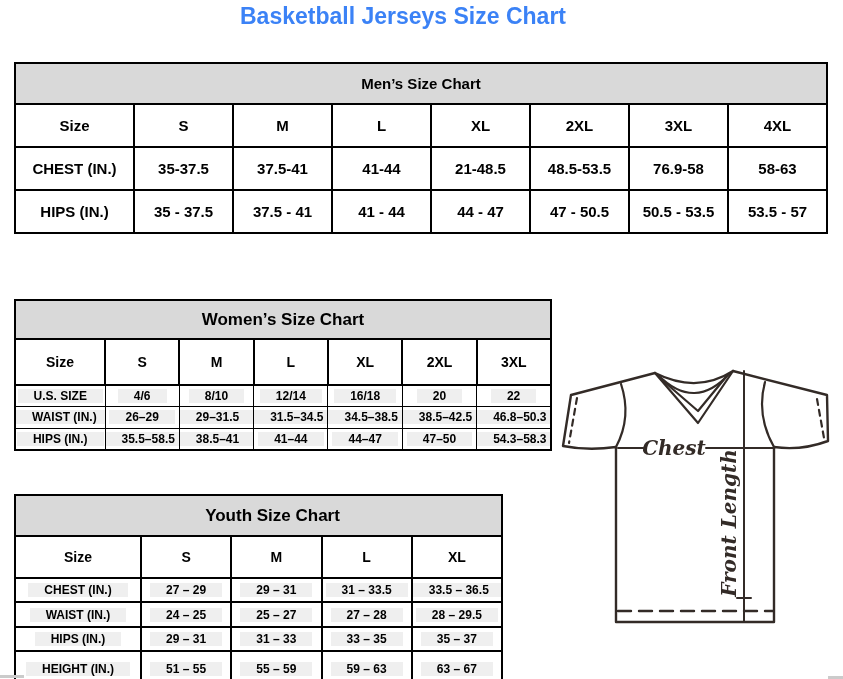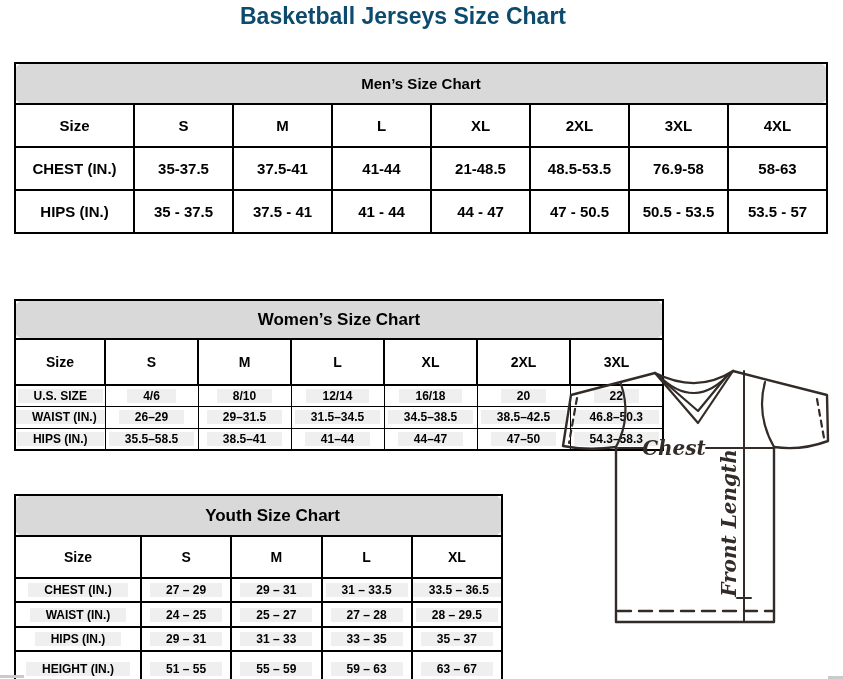--- a/index.html
+++ b/index.html
@@ -4,36 +4,36 @@
 <style>
   html,body{margin:0;padding:0;}
   body{
     width:843px;height:679px;position:relative;background:#ffffff;
     font-family:"Liberation Sans", sans-serif;color:#000;
     overflow:hidden;
   }
   .abs{position:absolute;}
   #page-title{
     left:0;top:3px;width:806px;text-align:center;
-    font-size:23px;font-weight:bold;letter-spacing:0px;color:#0c4a6e;
+    font-size:23px;font-weight:bold;letter-spacing:0px;color:#3b82f6;
   }
   table.sizes{
     position:absolute;border-collapse:collapse;table-layout:fixed;
     font-family:"Liberation Sans", sans-serif;
   }
   table.sizes td{
     text-align:center;vertical-align:middle;font-weight:bold;
     padding:0;overflow:hidden;white-space:nowrap;
   }
-  tr.band td{background:#d9d9d9;font-size:17px;border-radius:9px;}
+  tr.band td{background:#d9d9d9;font-size:17px;}
   
   #mens-table{left:14px;top:62px;width:814px;border:2px solid #000;}
   #mens-table td{border:2px solid #000;font-size:15px;}
   
-  #womens-table{left:14px;top:299px;width:650px;border:2px solid #000;}
+  #womens-table{left:14px;top:299px;width:538px;border:2px solid #000;}
   #womens-table td{border:1px solid #000;font-size:12px;}
   #womens-table tr.band td{border:2px solid #000;font-size:17px;}
   #womens-table tr.head td{border:2px solid #000;font-size:14px;}
   
   #youth-table{left:14px;top:494px;width:489px;border:2px solid #000;}
   #youth-table td{border:2px solid #000;font-size:12px;}
   #youth-table tr.band td{font-size:17px;padding-left:28px;}
   #youth-table tr.head td{font-size:14px;}
   .hl{background:#efefef;padding:0 16px;display:inline-block;}
   

